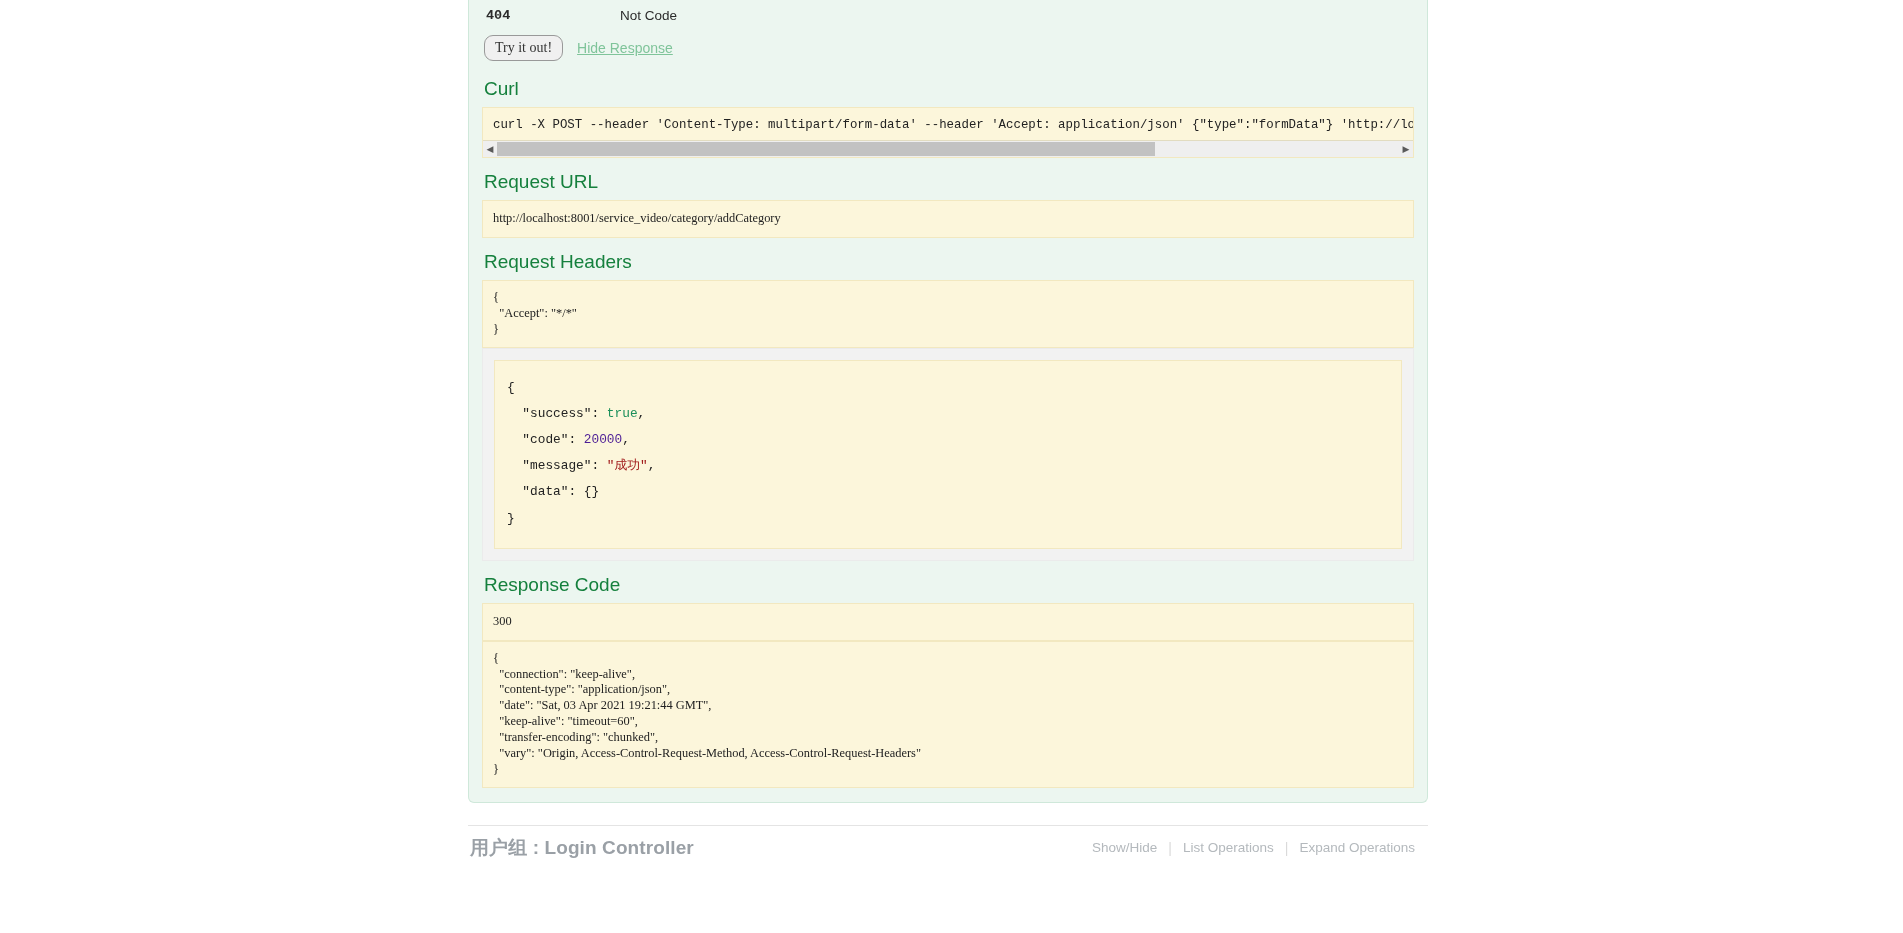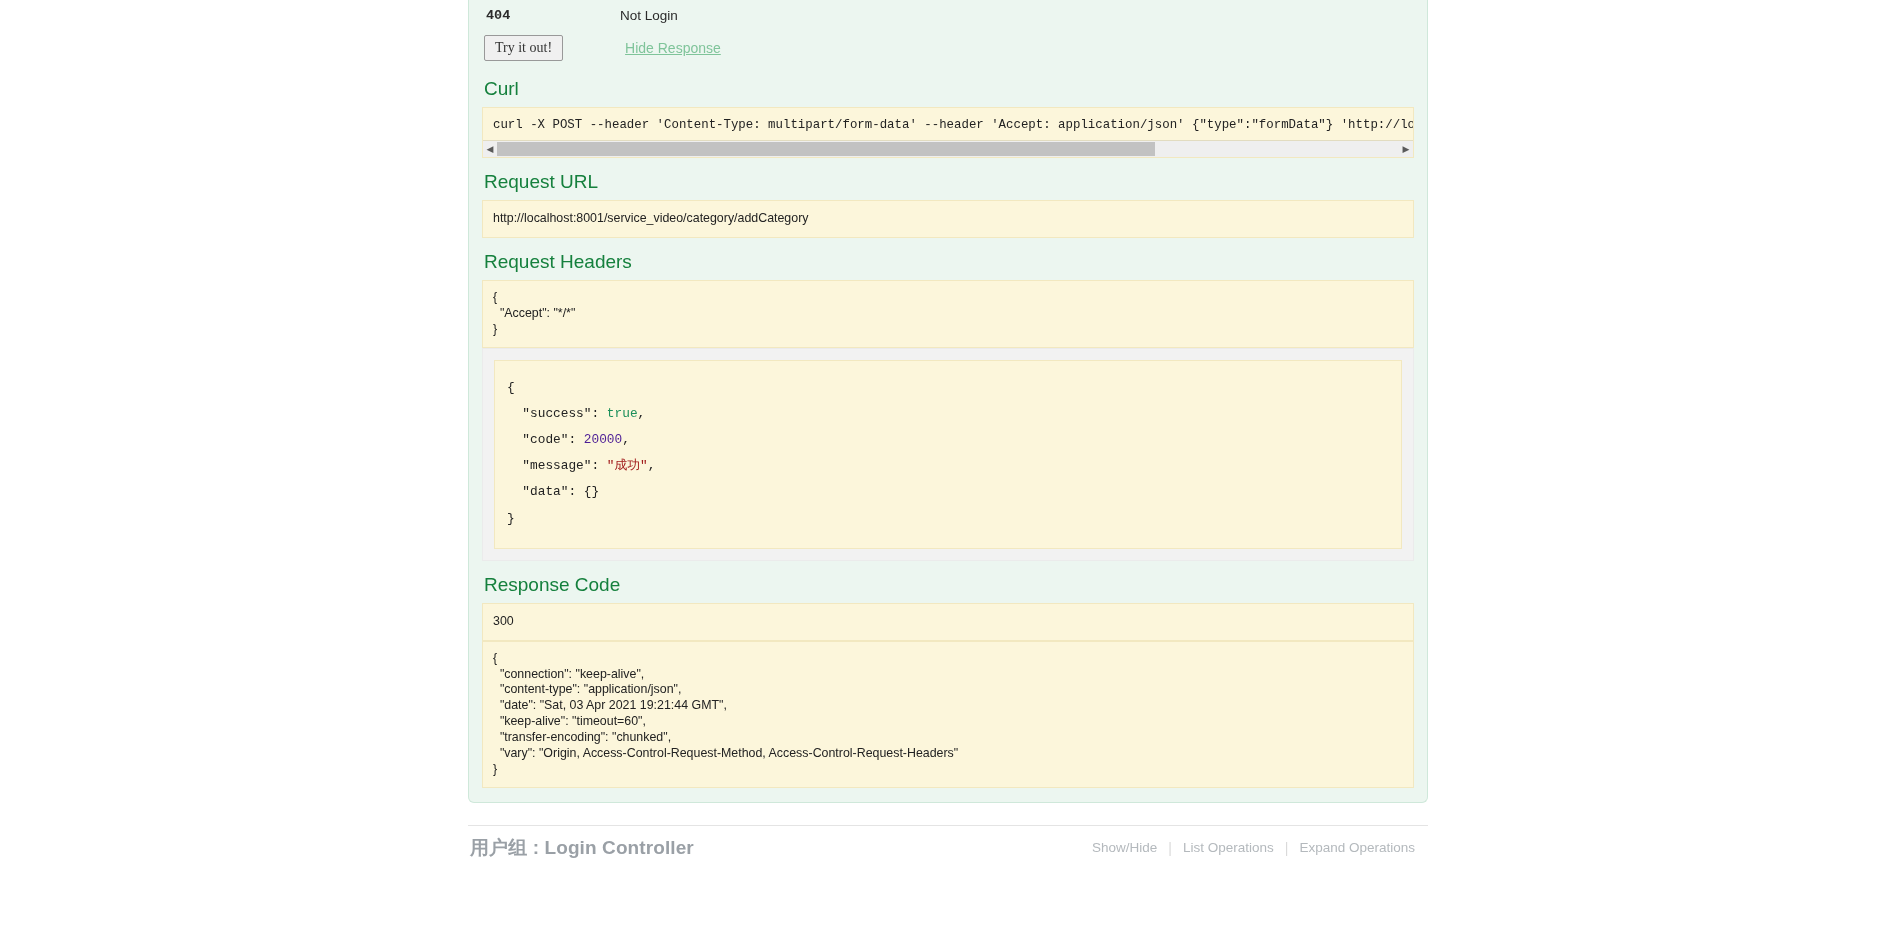--- a/index.html
+++ b/index.html
@@ -74,49 +74,48 @@
     align-items: center;
     gap: 14px;
     padding: 6px 2px 4px 2px;
   }
   .tryout-btn {
     font-family: "Liberation Serif", serif;
     font-size: 14px;
     color: #333;
     background: #f0f0f0;
     border: 1px solid #999;
-    border-radius: 2px;
+    border-radius: 9px;
     padding: 4px 10px 5px 10px;
     cursor: pointer;
     line-height: 1.1;
   }
   .hide-response {
     font-family: "Liberation Sans", sans-serif;
     font-size: 14px;
     color: #7fc49a;
     text-decoration: underline;
     cursor: pointer;
-    margin-left: 48px;
   }
 
   
   .sec-title {
     font-family: "Liberation Sans", sans-serif;
     font-size: 19px;
     font-weight: normal;
     color: #15803d;
     margin: 14px 0 7px 2px;
     line-height: 1.1;
   }
 
   
   .codebox {
     background: #fcf6db;
     border: 1px solid #f2e8c0;
-    font-family: Liberation Sans, sans-serif;
+    font-family: Liberation Serif, serif;
     font-size: 12.4px;
     color: #222;
     line-height: 1.28;
     padding: 9px 10px;
     margin: 0;
     box-sizing: border-box;
     white-space: pre;
     overflow: hidden;
   }
 
@@ -237,21 +236,21 @@
 
   <div class="swagger-column">
 
     <div class="op-panel">
       <div class="op-inner">
 
         <table class="rcode-table">
           <tbody>
               <tr>
             <td class="rcode-code">404</td>
-            <td class="rcode-reason">Not Login</td>
+            <td class="rcode-reason">Not Code</td>
           </tr>
         </tbody>
           </table>
 
         <div class="tryout-row">
           <button class="tryout-btn">Try it out!</button>
           <a class="hide-response">Hide Response</a>
         </div>
 
         <h4 class="sec-title">Curl</h4>

